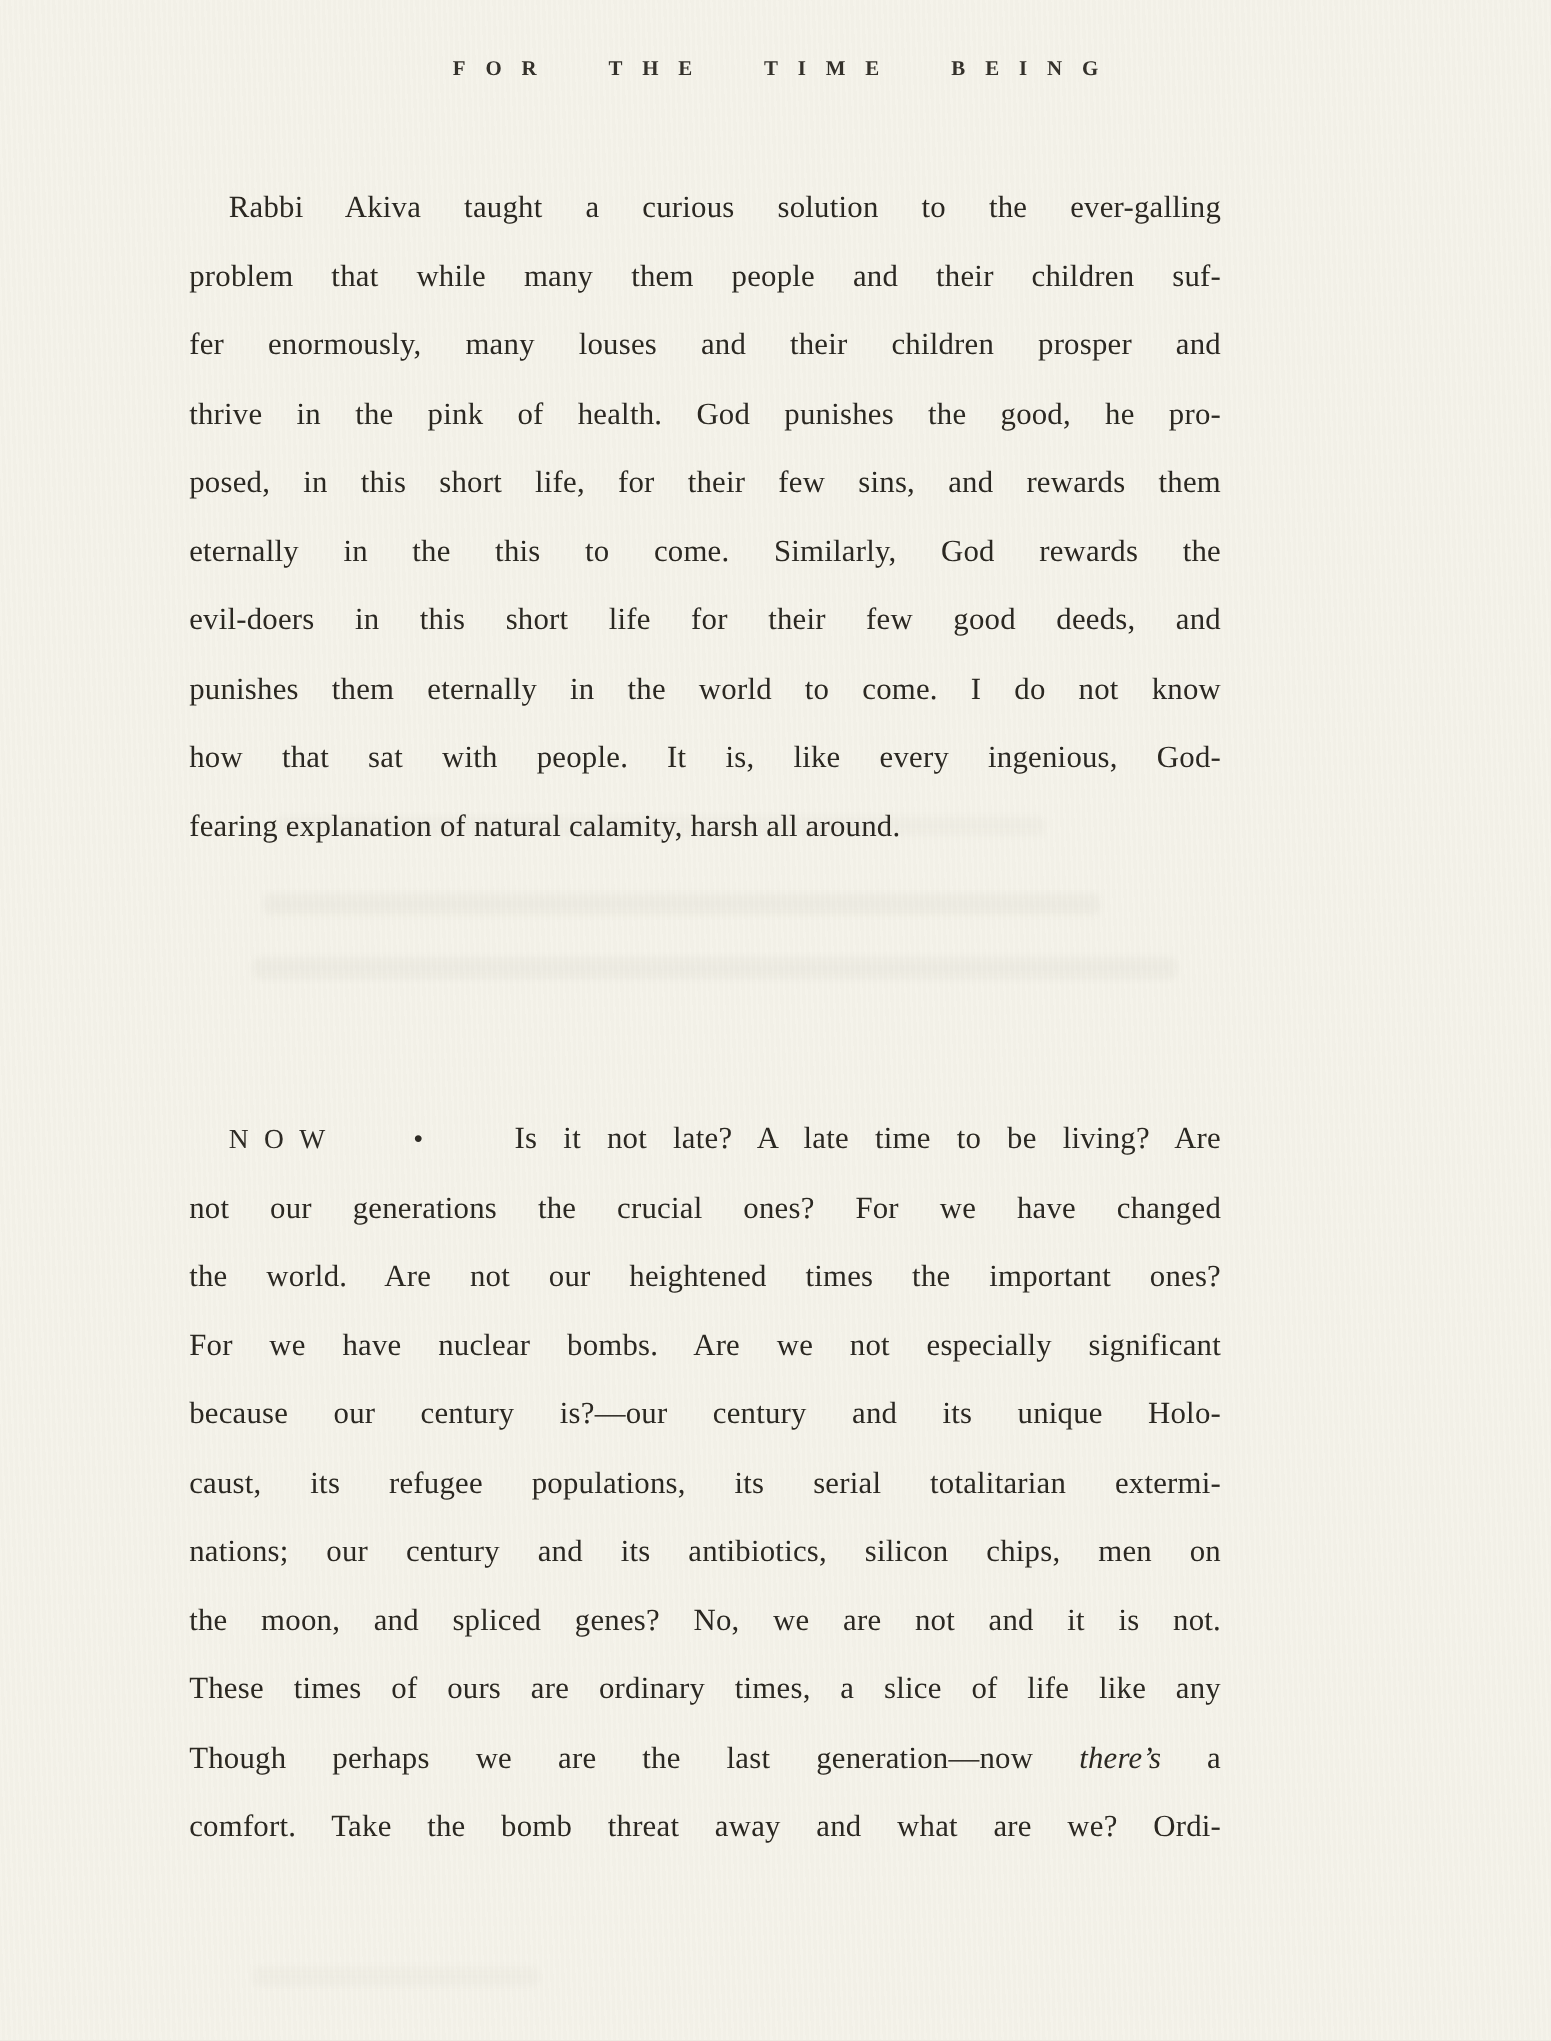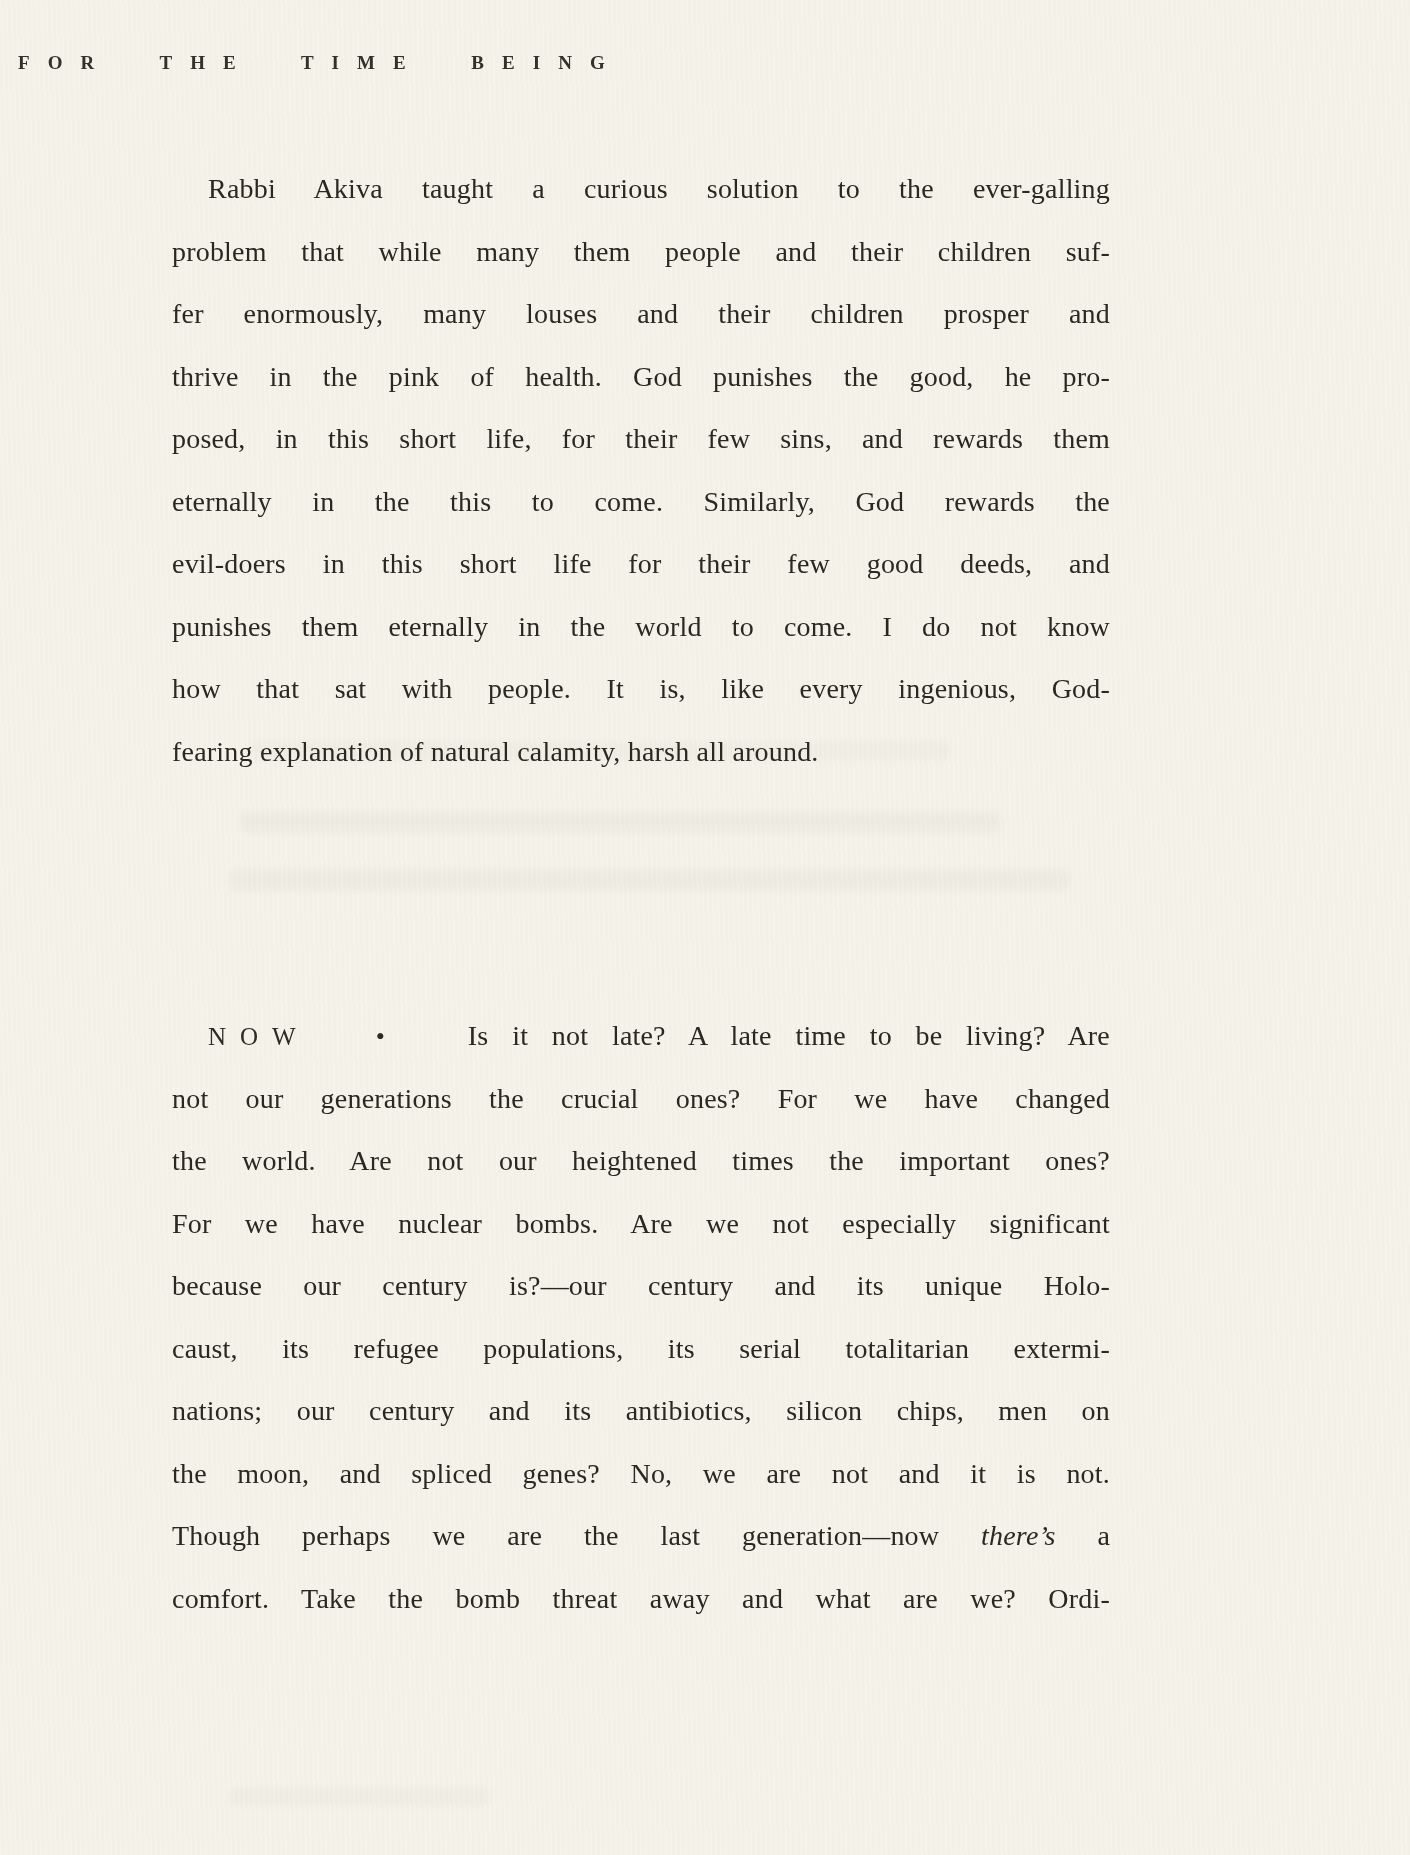--- a/index.html
+++ b/index.html
@@ -20,21 +20,21 @@
       #f4f2e9;
     overflow: hidden;
     color: #2b2822;
   }
   
   .running-header {
     position: absolute;
     top: 52px;
     left: 0;
     width: 100%;
-    text-align: left;
+    text-align: center;
     font-size: 19px;
     font-weight: 600;
     letter-spacing: 0.95em;
     word-spacing: 1.3em;
     color: #34312b;
     text-indent: 0.95em; 
   }
   
   .text-block {
     position: absolute;
@@ -134,17 +134,18 @@
       <span class="section-bullet">•</span>
       <span class="rest">Is it not late? A late time to be living? Are</span>
     </div>
     <div class="line justified">not our generations the crucial ones? For we have changed</div>
     <div class="line justified">the world. Are not our heightened times the important ones?</div>
     <div class="line justified">For we have nuclear bombs. Are we not especially significant</div>
     <div class="line justified">because our century is?—our century and its unique Holo-</div>
     <div class="line justified">caust, its refugee populations, its serial totalitarian extermi-</div>
     <div class="line justified">nations; our century and its antibiotics, silicon chips, men on</div>
     <div class="line justified">the moon, and spliced genes? No, we are not and it is not.</div>
+    <div class="line justified">These times of ours are ordinary times, a slice of life like any</div>
     <div class="line justified"><span>Though perhaps we are the last generation—now</span> <span class="italic">there’s</span> <span>a</span></div>
     <div class="line justified">comfort. Take the bomb threat away and what are we? Ordi-</div>
 
   </div>
 </div>
 
 </body></html>

